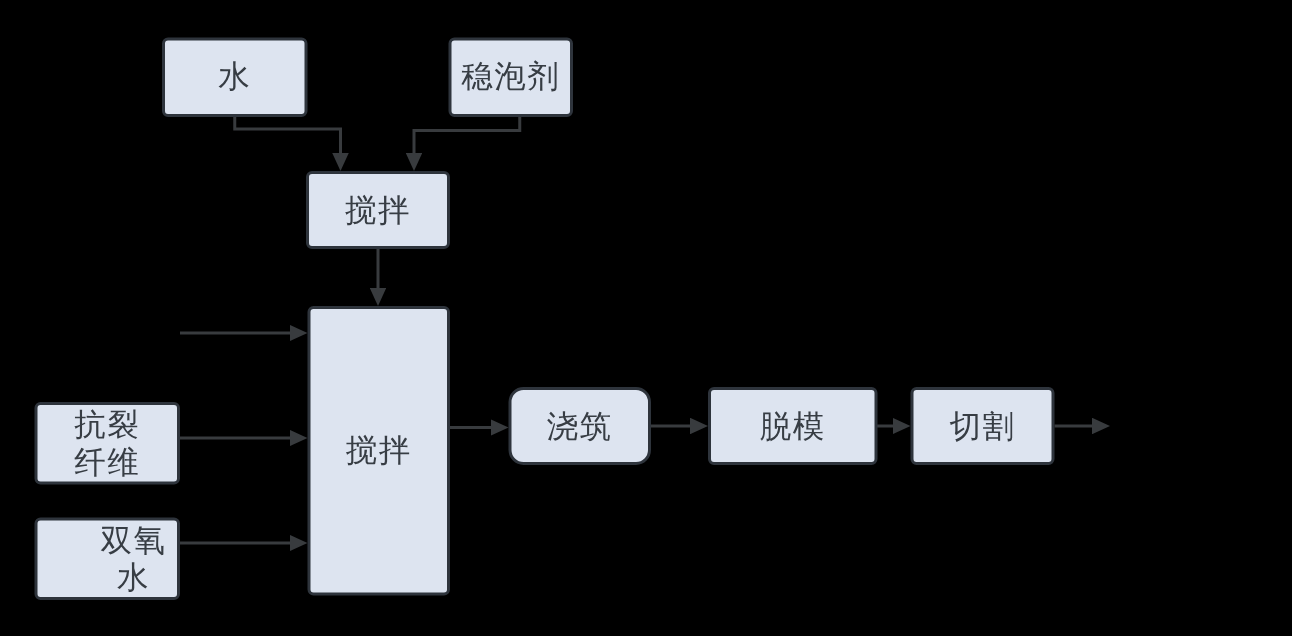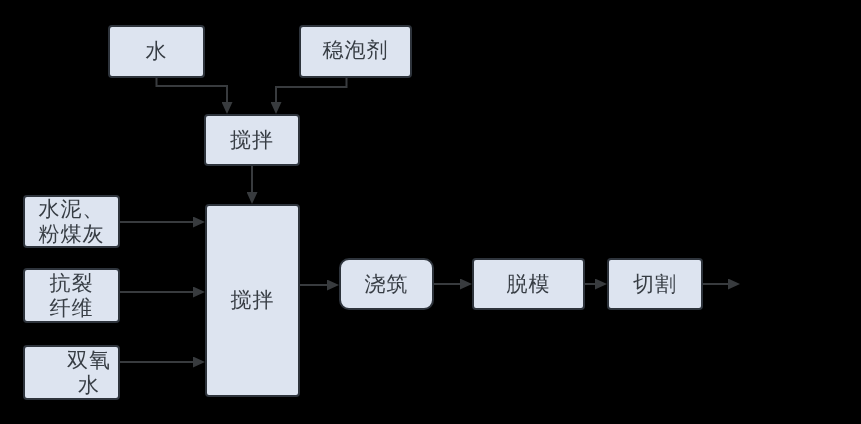--- a/index.html
+++ b/index.html
@@ -45,21 +45,21 @@
   .node .label {
     white-space: pre-line;
     text-align: center;
     font-size: 21px;
     line-height: 25px;
     color: var(--color-text, #373d44);
     letter-spacing: 1px;
   }
   
   .n-water      { left: 108px; top:  25px; width:  97px; height:  53px; }
-  .n-foam       { left: 299px; top:  25px; width:  113px; height:  53px; font-family: Liberation Mono, monospace; }
+  .n-foam       { left: 299px; top:  25px; width:  83px; height:  53px; }
   .n-mix1       { left: 204px; top: 114px; width:  96px; height:  52px; }
   .n-cement     { left:  23px; top: 195px; width:  97px; height:  53px; }
   .n-fiber      { left:  23px; top: 268px; width:  97px; height:  55px; align-items: center; }
   .n-peroxide   { left:  23px; top: 345px; width:  97px; height:  55px; padding-left: 35px; }
   .n-mix2       { left: 205px; top: 204px; width:  95px; height: 193px; }
   .n-pouring    { left: 339px; top: 258px; width:  95px; height:  52px; border-radius: 10px; }
   .n-demolding  { left: 472px; top: 258px; width:  113px; height:  52px; }
   .n-cutting    { left: 607px; top: 258px; width:  96px; height:  52px; }
   .n-packaging  { left: 740px; top: 258px; width:  96px; height:  52px; }
 </style>
@@ -91,24 +91,20 @@
   </div>
 
   <div class="node n-foam">
     <span class="label">稳泡剂</span>
   </div>
 
   <div class="node n-mix1">
     <span class="label">搅拌</span>
   </div>
 
-  <div class="node n-cement">
-    <span class="label">水泥、
-粉煤灰</span>
-  </div>
 
   <div class="node n-fiber">
     <span class="label">抗裂
 纤维</span>
   </div>
 
   <div class="node n-peroxide">
     <span class="label">双氧水</span>
   </div>
 

